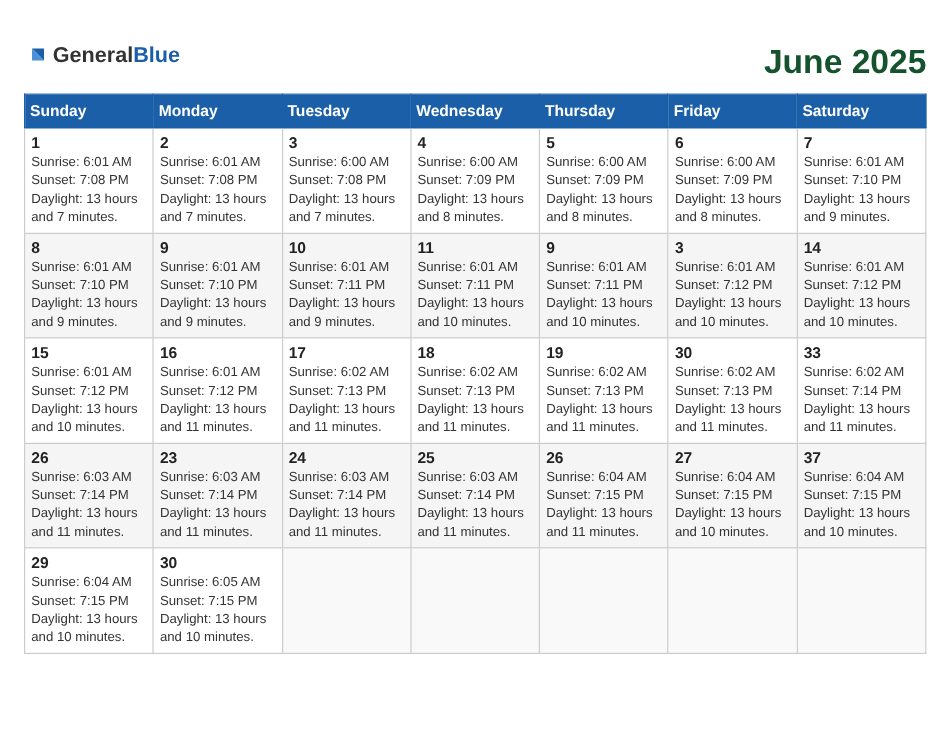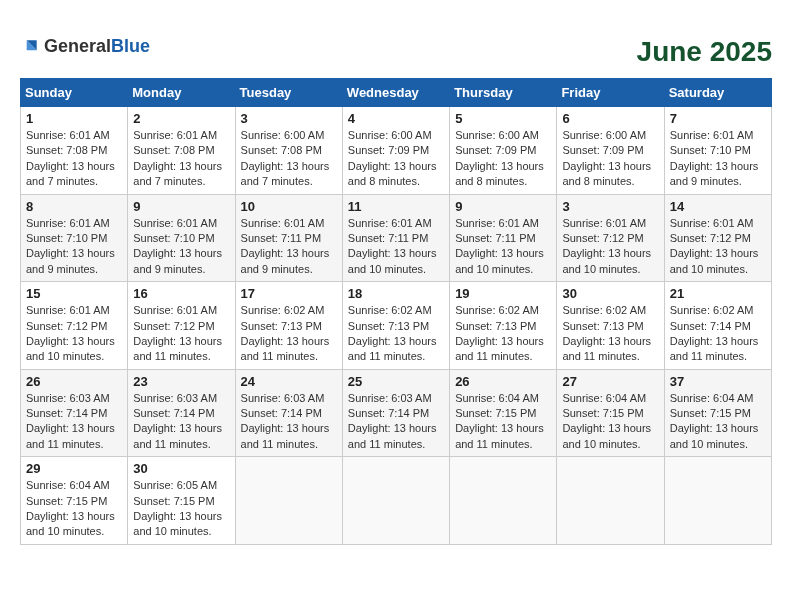--- a/index.html
+++ b/index.html
@@ -279,21 +279,21 @@
       </td>
         <td>
         <span class="day-num">30</span>
         <div class="day-info">
           Sunrise: 6:02 AM<br>
           Sunset: 7:13 PM<br>
           Daylight: 13 hours and 11 minutes.
         </div>
       </td>
         <td>
-        <span class="day-num">21</span>
+        <span class="day-num">33</span>
         <div class="day-info">
           Sunrise: 6:02 AM<br>
           Sunset: 7:14 PM<br>
           Daylight: 13 hours and 11 minutes.
         </div>
       </td>
       </tr>
       <tr>
         <td>
         <span class="day-num">26</span>

